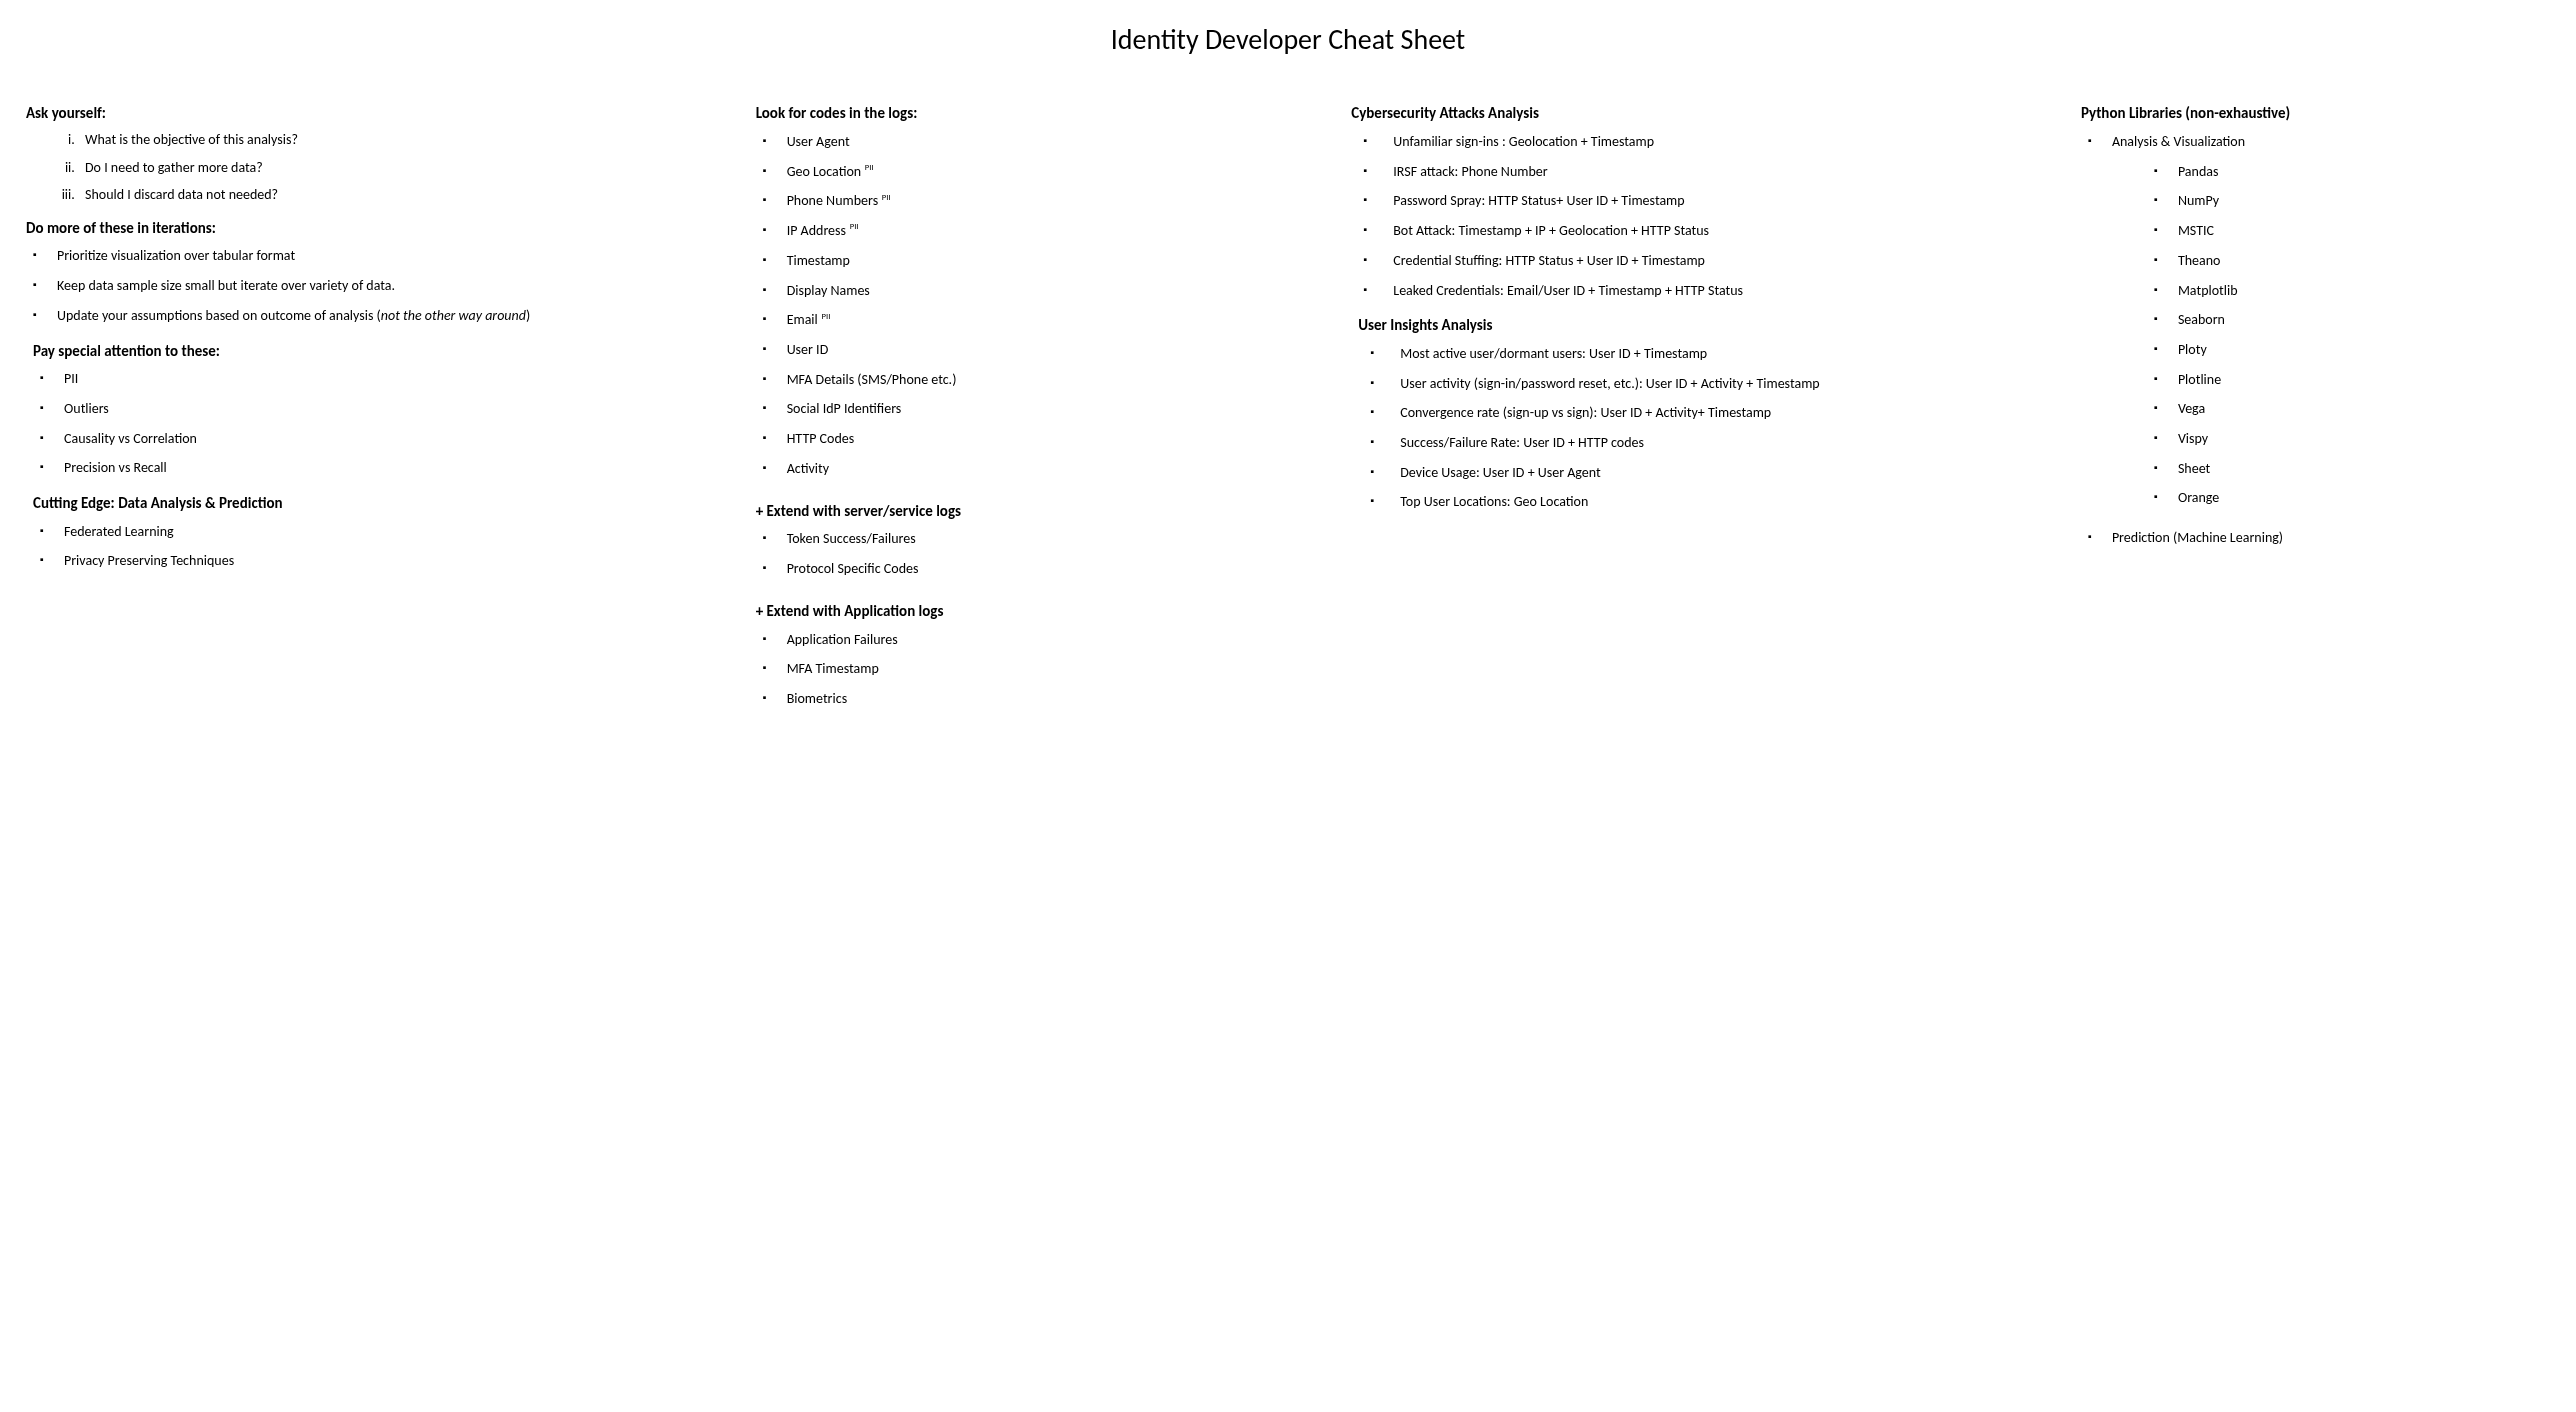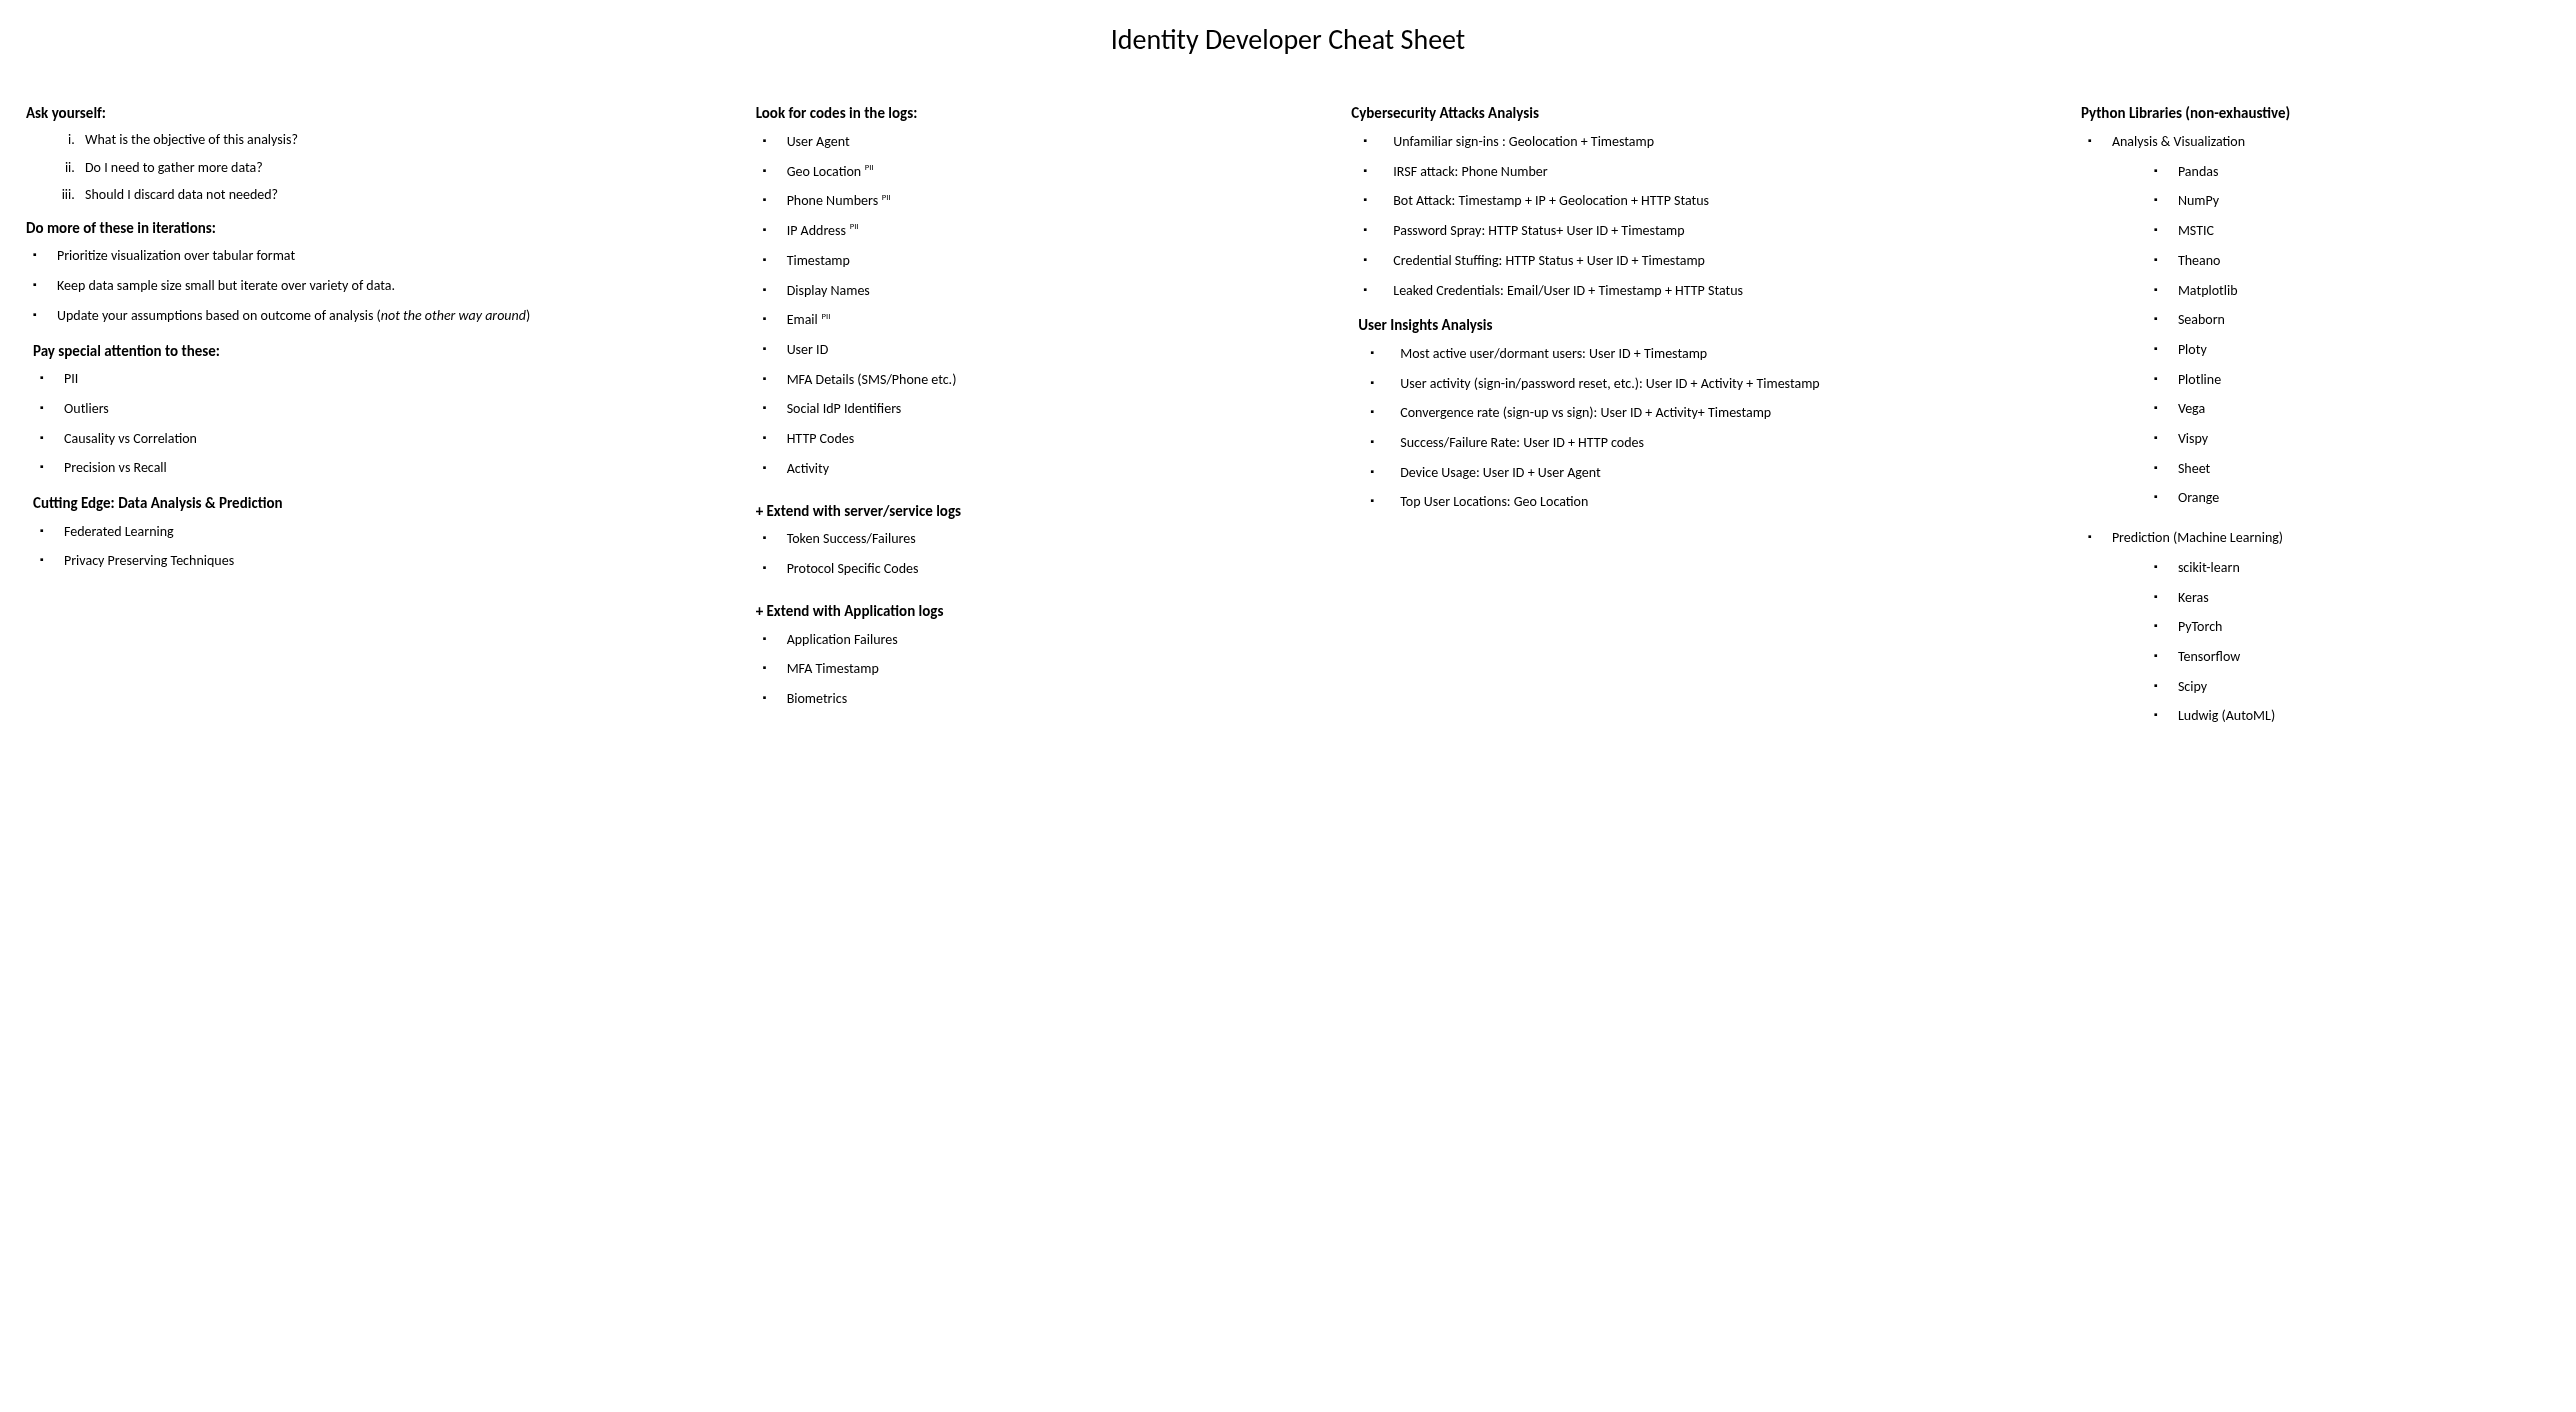--- a/index.html
+++ b/index.html
@@ -165,22 +165,22 @@
       <li>MFA Timestamp</li>
       <li>Biometrics</li>
     </ul>
   </div>
 
   <div class="col col-3">
     <div class="section-heading">Cybersecurity Attacks Analysis</div>
     <ul class="sq indent">
       <li>Unfamiliar sign-ins :  Geolocation + Timestamp</li>
       <li>IRSF attack: Phone Number</li>
+      <li>Password Spray: HTTP Status+ User ID + Timestamp</li>
       <li>Bot Attack:  Timestamp + IP + Geolocation + HTTP Status</li>
-      <li>Password Spray: HTTP Status+ User ID + Timestamp</li>
       <li>Credential Stuffing: HTTP Status + User ID + Timestamp</li>
       <li>Leaked Credentials: Email/User ID + Timestamp + HTTP Status</li>
     </ul>
 
     <div class="sub-heading" style="margin-left:7px;">User Insights Analysis</div>
     <ul class="sq indent" style="margin-left:7px;">
       <li>Most active user/dormant users: User ID + Timestamp</li>
       <li>User activity (sign-in/password reset, etc.): User ID + Activity + Timestamp</li>
       <li>Convergence rate  (sign-up vs sign): User ID + Activity+ Timestamp</li>
       <li>Success/Failure Rate: User ID + HTTP codes</li>
@@ -204,26 +204,18 @@
           <li>Ploty</li>
           <li>Plotline</li>
           <li>Vega</li>
           <li>Vispy</li>
           <li>Sheet</li>
           <li>Orange</li>
         </ul>
       </li>
       <li style="margin-top:19px;">
         <span>Prediction (Machine Learning)</span>
-        <ul class="sq indent2 nested">
-          <li>scikit-learn</li>
-          <li>Keras</li>
-          <li>PyTorch</li>
-          <li>Tensorflow</li>
-          <li>Scipy</li>
-          <li>Ludwig (AutoML)</li>
-        </ul>
       </li>
     </ul>
   </div>
 
 </div>
 
 
 </body></html>

